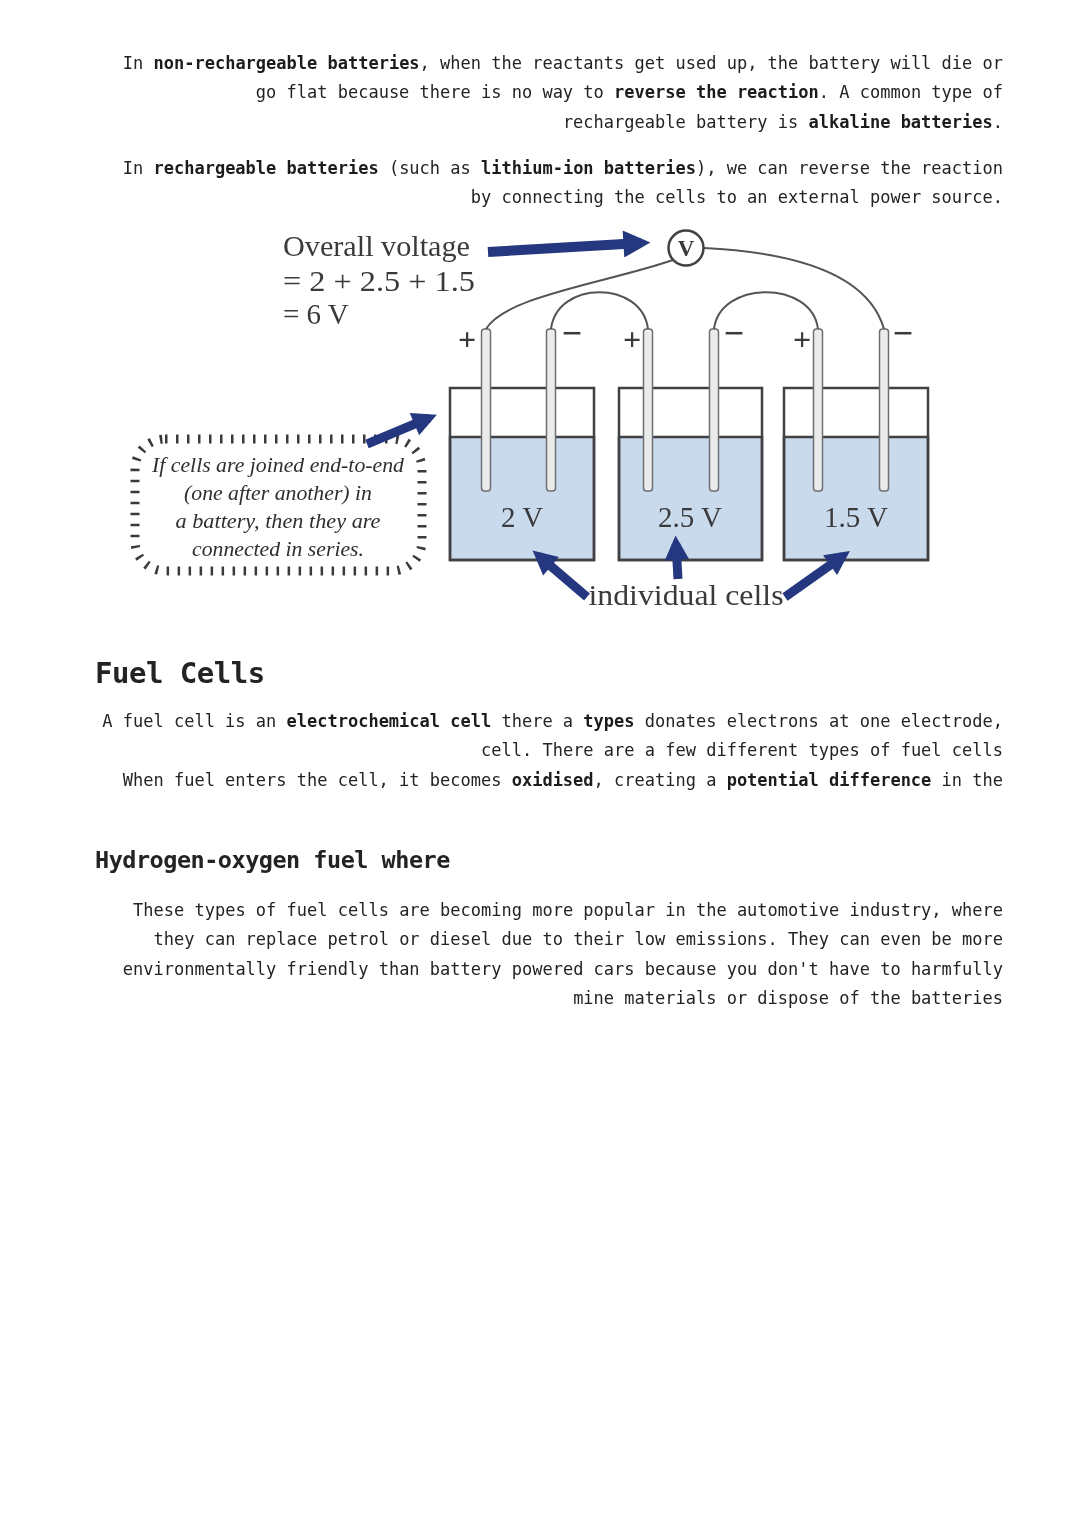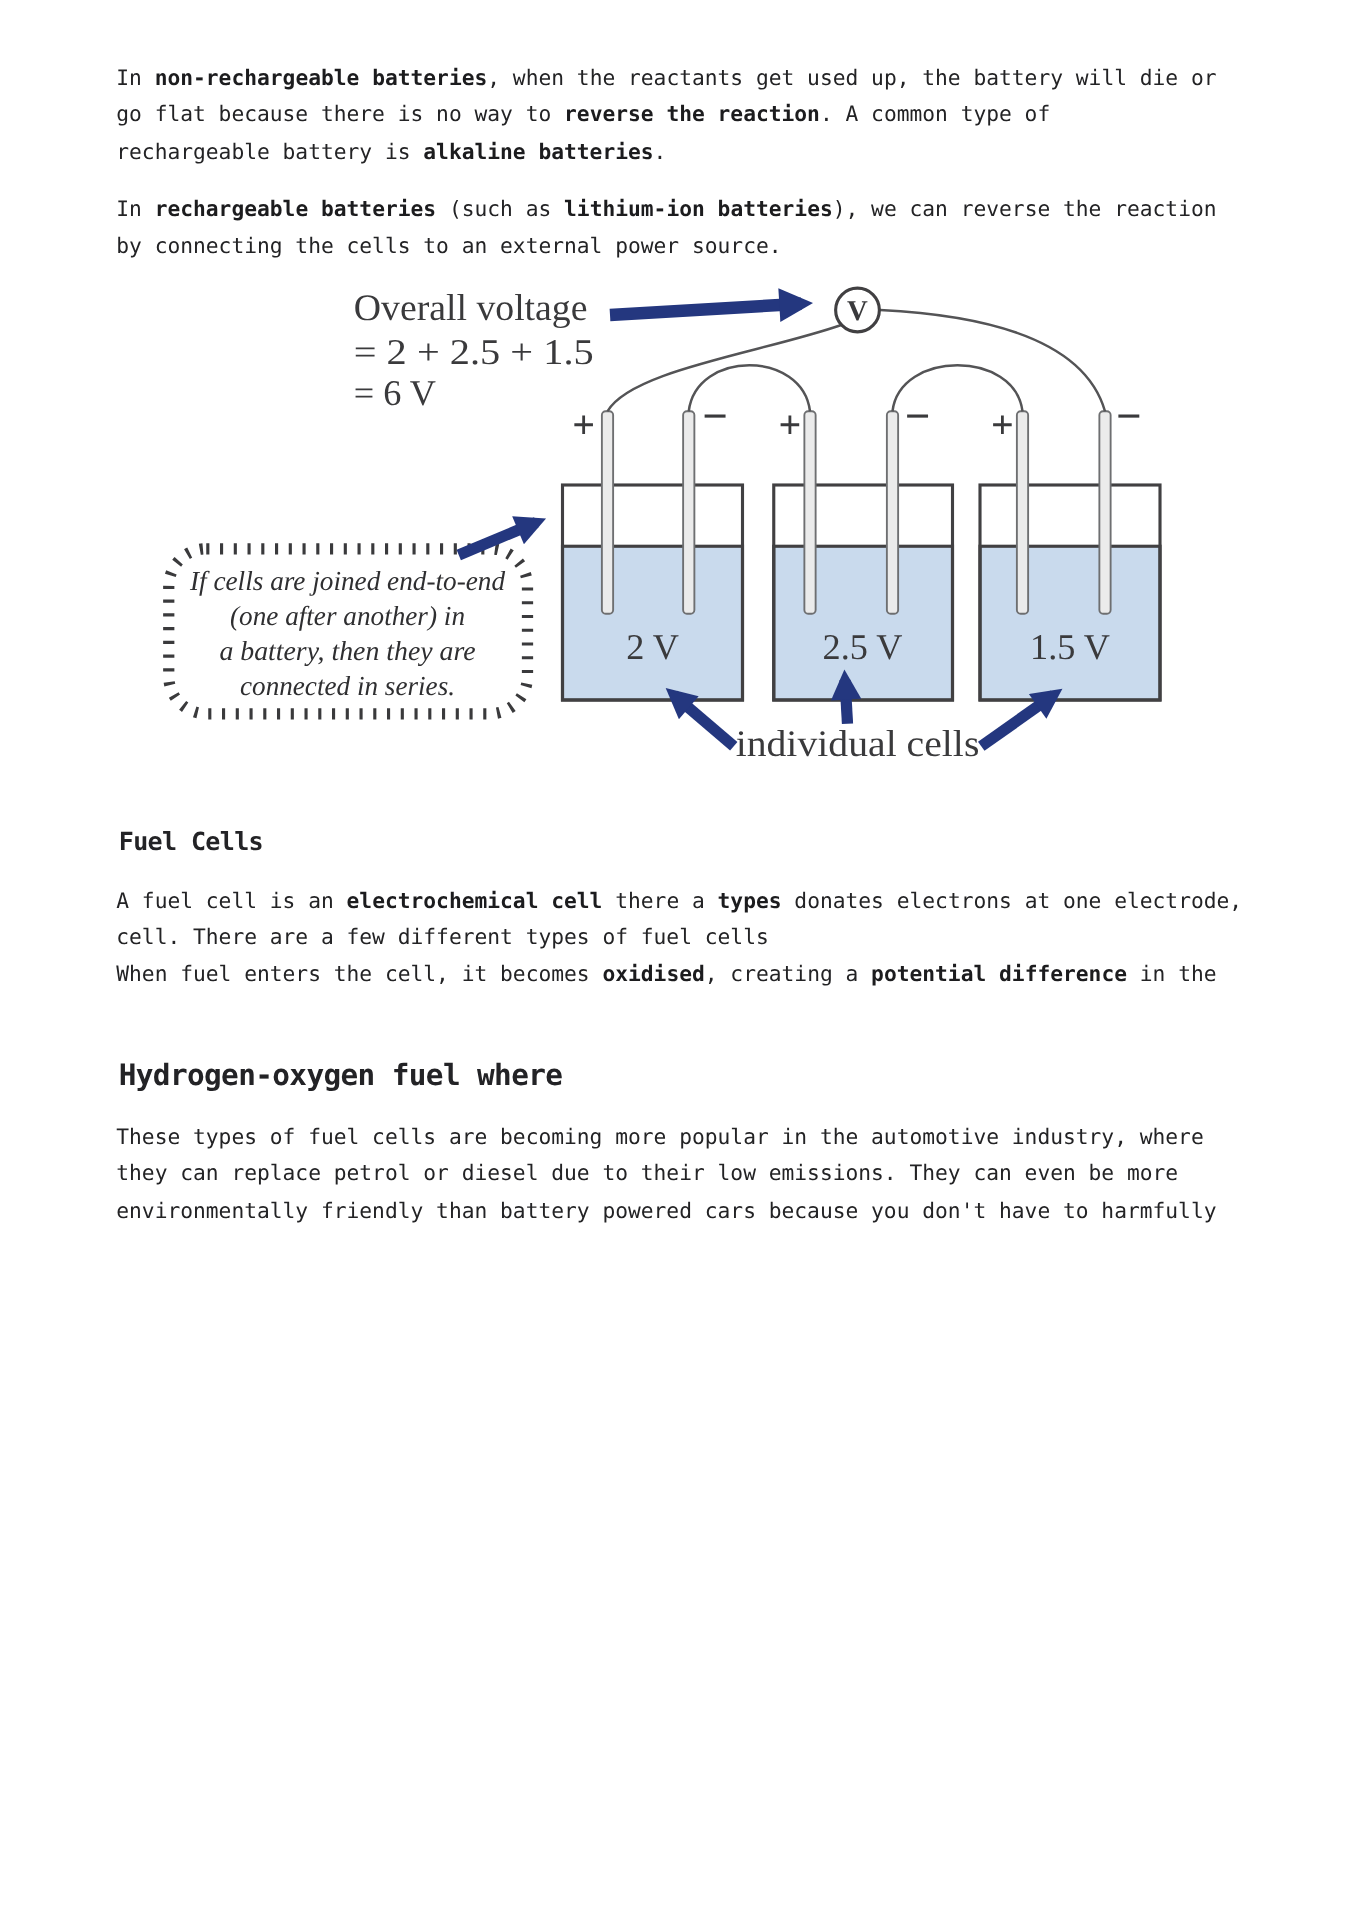--- a/index.html
+++ b/index.html
@@ -1,23 +1,23 @@
 <!DOCTYPE html>
 <html><head>
 <meta charset="utf-8">
 <style>
   html,body{margin:0;padding:0;}
   body{
     width:1080px;height:1526px;background:#ffffff;position:relative;
     font-family:"DejaVu Sans Mono", monospace;color:#232325;overflow:hidden;
   }
   .para{position:absolute;left:93px;width:910px;font-size:17px;line-height:29.4px;}
-  .para .line{display:block;white-space:pre;}
+  .para .line{display:block;white-space:pre;text-align:right;}
   .b{font-weight:bold;color:#1c1c1e;}
-  h1.heading{position:absolute;left:95px;margin:0;font-size:20px;line-height:36px;
+  h1.heading{position:absolute;left:95px;margin:0;font-size:29px;line-height:36px;
     font-weight:bold;color:#232326;letter-spacing:-0.5px;}
   h2.heading{position:absolute;left:95px;margin:0;font-size:23.5px;line-height:30px;
     font-weight:bold;color:#232326;letter-spacing:-0.5px;}
   #diagram-svg{position:absolute;left:95px;top:222px;}
   .serifTxt{font-family:"Liberation Serif","DejaVu Serif",serif;fill:#3a3a3c;}
   .handTxt{font-family:cursive;font-style:italic;fill:#2f2f31;}
 </style>
 </head>
 <body>
 
@@ -111,13 +111,14 @@
   <span class="line"><span>cell. There are a few different types of fuel cells</span></span>
   <span class="line"><span>When fuel enters the cell, it becomes </span><span class="b">oxidised</span><span>, creating a </span><span class="b">potential difference</span><span> in the</span></span>
 </div>
 
 <h2 class="heading" style="top:845px">Hydrogen-oxygen fuel where</h2>
 
 <div class="para" style="top:896px">
   <span class="line"><span>These types of fuel cells are becoming more popular in the automotive industry, where</span></span>
   <span class="line"><span>they can replace petrol or diesel due to their low emissions. They can even be more</span></span>
   <span class="line"><span>environmentally friendly than battery powered cars because you don't have to harmfully</span></span>
+  <span class="line"><span>mine materials or dispose of the batteries</span></span>
 </div>
 
 </body></html>

